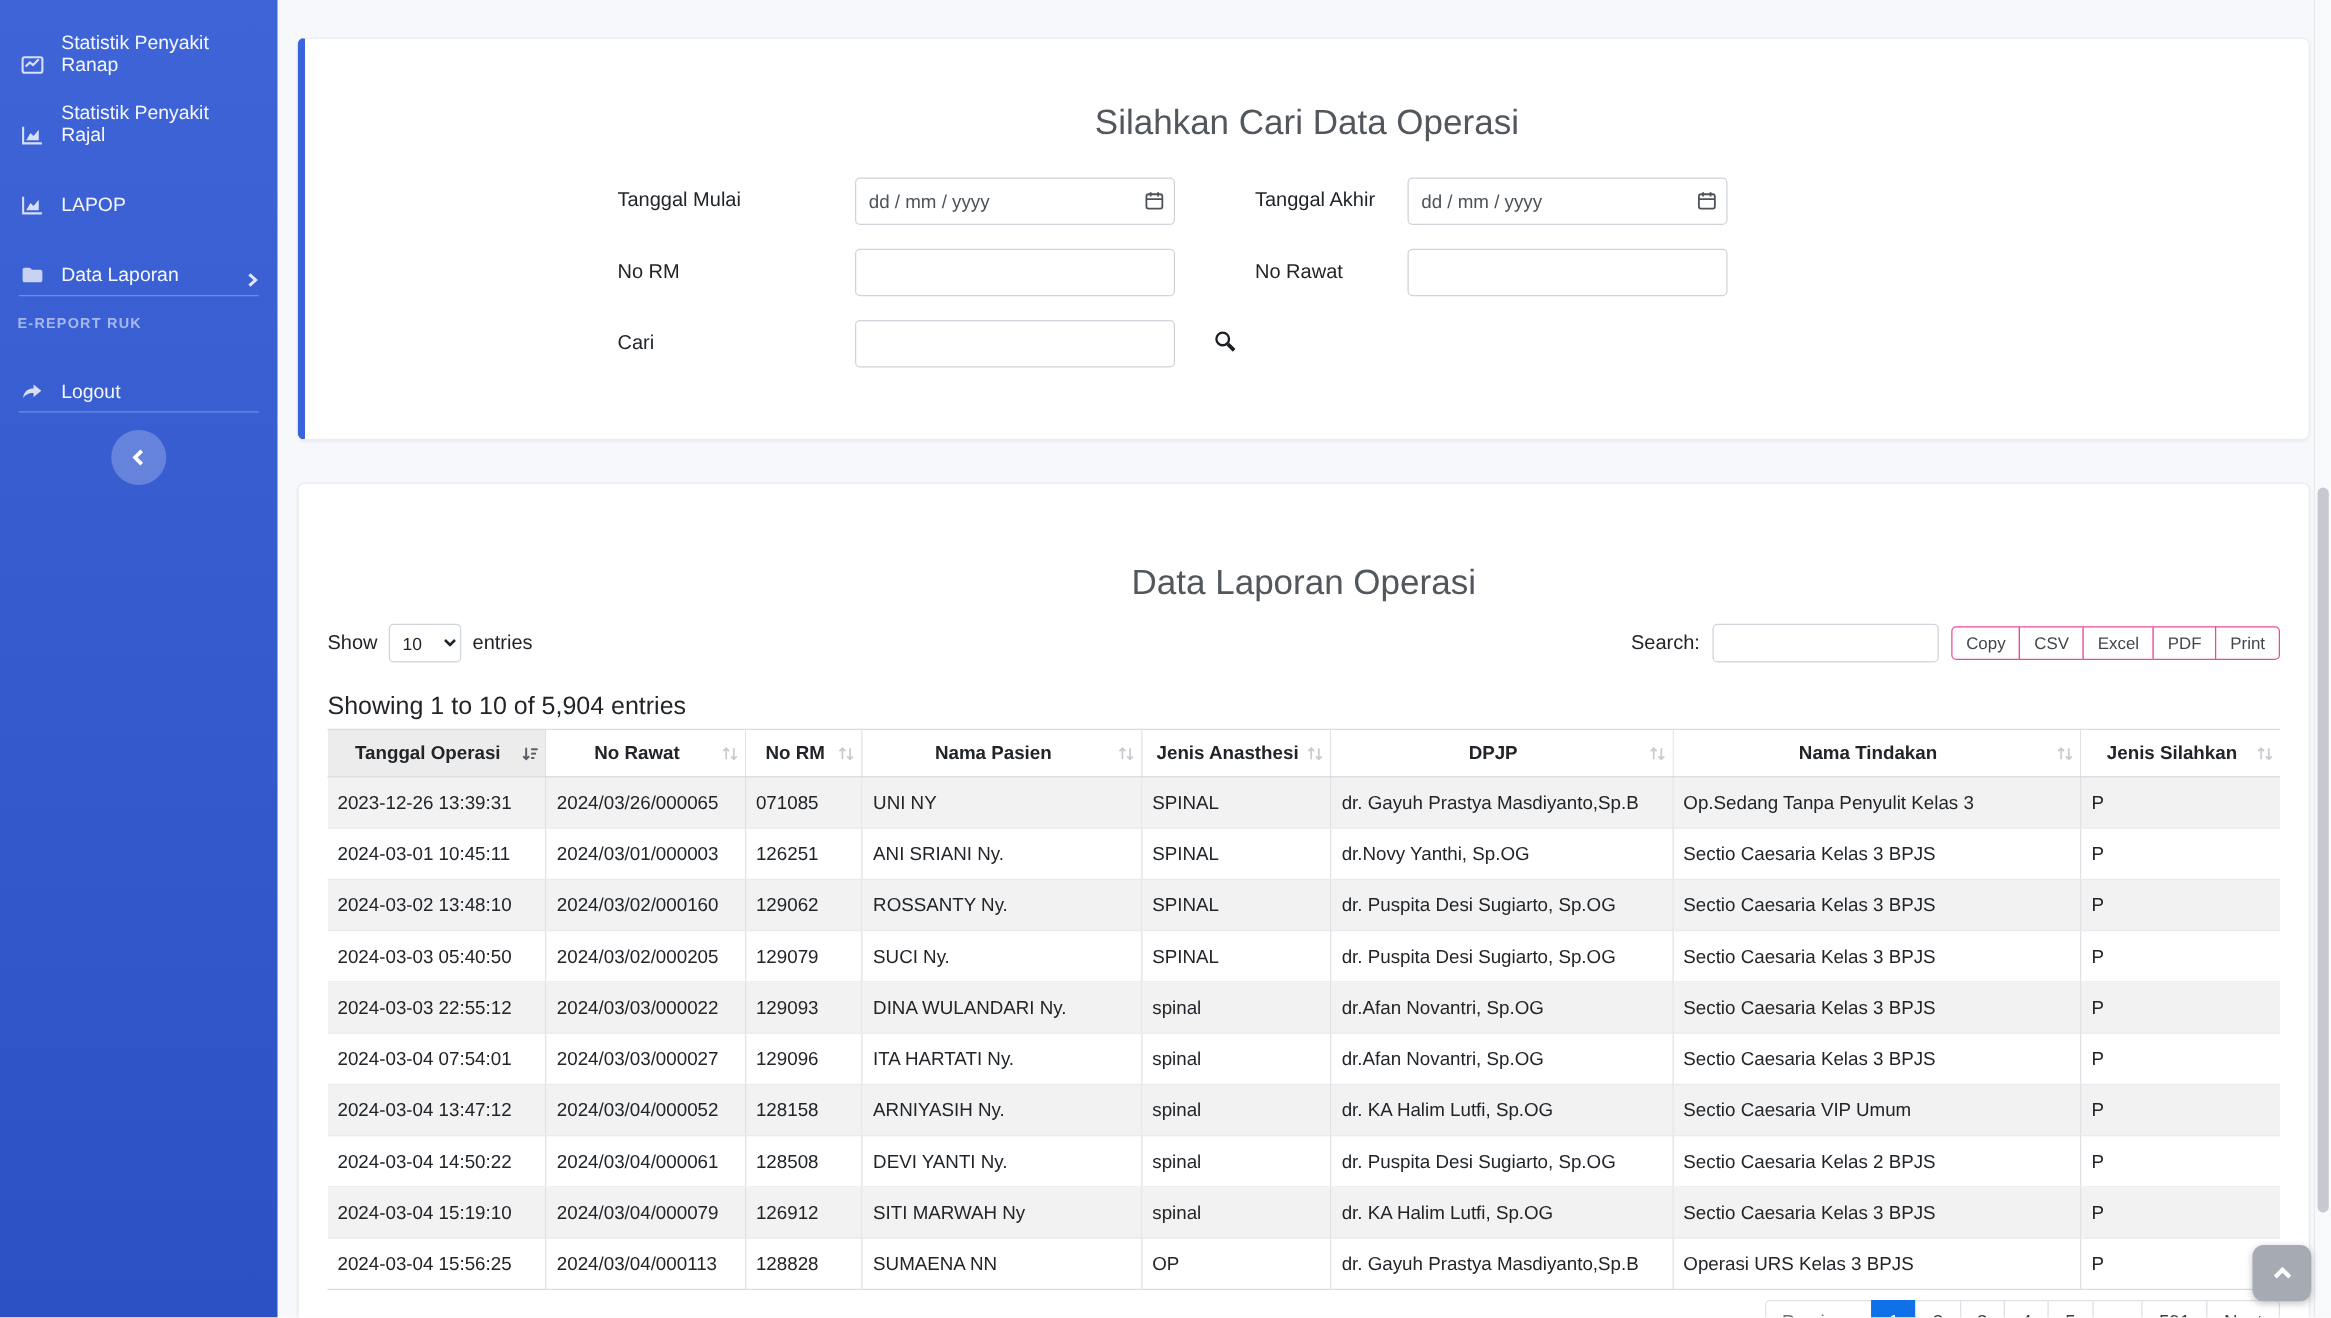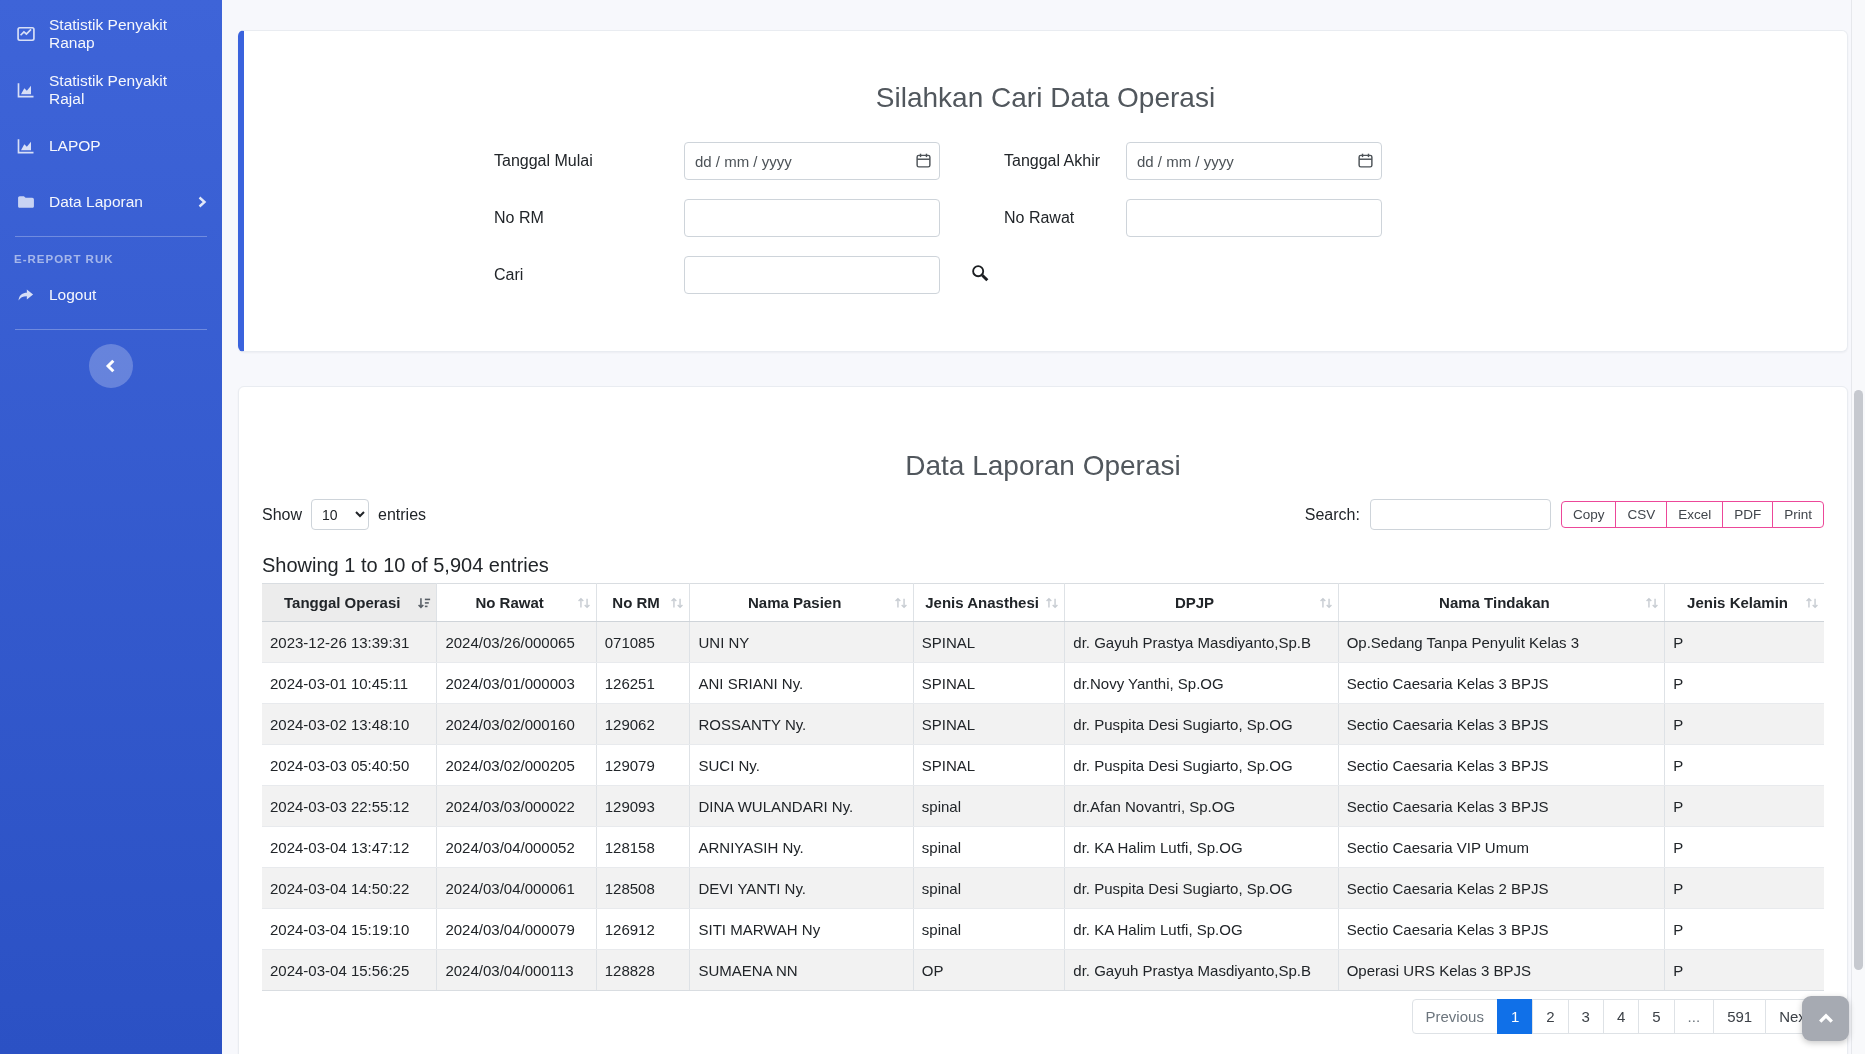--- a/index.html
+++ b/index.html
@@ -9,21 +9,21 @@
     font-family:"Liberation Sans","DejaVu Sans",sans-serif;
     color:#212529;
   }
   
   .sidebar{
     position:absolute;left:0;top:0;width:222px;height:100%;
     background:linear-gradient(180deg,#3e64d8 0%,#2b51c4 100%);
     color:#fff;box-sizing:border-box;padding-top:6px;
   }
   .side-item{
-    display:flex;align-items:center;height:56px;padding:0 16px;
+    display:flex;align-items:flex-end;height:56px;padding:0 16px;
     font-size:15.5px;color:rgba(255,255,255,.95);cursor:pointer;position:relative;
   }
   .side-item .ic{width:20px;height:20px;margin-right:13px;opacity:.8;flex:0 0 auto;}
   .side-item .chev{position:absolute;right:14px;width:12px;height:12px;opacity:.85;}
   .side-divider{height:1px;background:rgba(255,255,255,.28);margin:6px 15px;}
   .side-section{
     font-size:11.5px;font-weight:bold;letter-spacing:1px;
     color:rgba(255,255,255,.55);padding:10px 0 2px 14px;
   }
   .collapse-btn{
@@ -281,21 +281,21 @@
                 <path d="M11.5 3 V13 M8.8 10.3 L11.5 13 L14.2 10.3"></path>
               </svg></th>
             <th><span>DPJP</span><svg class="sort-ic" width="14" height="14" viewBox="0 0 16 16" fill="none" stroke="#c7ccd2" stroke-width="1.6">
                 <path d="M4.5 13 V3 M1.8 5.7 L4.5 3 L7.2 5.7"></path>
                 <path d="M11.5 3 V13 M8.8 10.3 L11.5 13 L14.2 10.3"></path>
               </svg></th>
             <th><span>Nama Tindakan</span><svg class="sort-ic" width="14" height="14" viewBox="0 0 16 16" fill="none" stroke="#c7ccd2" stroke-width="1.6">
                 <path d="M4.5 13 V3 M1.8 5.7 L4.5 3 L7.2 5.7"></path>
                 <path d="M11.5 3 V13 M8.8 10.3 L11.5 13 L14.2 10.3"></path>
               </svg></th>
-            <th><span>Jenis Kelamin</span><svg class="sort-ic" width="14" height="14" viewBox="0 0 16 16" fill="none" stroke="#c7ccd2" stroke-width="1.6">
+            <th><span>Jenis Silahkan</span><svg class="sort-ic" width="14" height="14" viewBox="0 0 16 16" fill="none" stroke="#c7ccd2" stroke-width="1.6">
                 <path d="M4.5 13 V3 M1.8 5.7 L4.5 3 L7.2 5.7"></path>
                 <path d="M11.5 3 V13 M8.8 10.3 L11.5 13 L14.2 10.3"></path>
               </svg></th>
           </tr>
         </thead>
       <tbody>
           <tr>
             <td>2023-12-26 13:39:31</td>
             <td>2024/03/26/000065</td>
             <td>071085</td>
@@ -333,20 +333,30 @@
             <td>SPINAL</td>
             <td>dr. Puspita Desi Sugiarto, Sp.OG</td>
             <td>Sectio Caesaria Kelas 3 BPJS</td>
             <td>P</td>
           </tr>
           <tr>
             <td>2024-03-03 22:55:12</td>
             <td>2024/03/03/000022</td>
             <td>129093</td>
             <td>DINA WULANDARI Ny.</td>
+            <td>spinal</td>
+            <td>dr.Afan Novantri, Sp.OG</td>
+            <td>Sectio Caesaria Kelas 3 BPJS</td>
+            <td>P</td>
+          </tr>
+          <tr>
+            <td>2024-03-04 07:54:01</td>
+            <td>2024/03/03/000027</td>
+            <td>129096</td>
+            <td>ITA HARTATI Ny.</td>
             <td>spinal</td>
             <td>dr.Afan Novantri, Sp.OG</td>
             <td>Sectio Caesaria Kelas 3 BPJS</td>
             <td>P</td>
           </tr>
           <tr>
             <td>2024-03-04 13:47:12</td>
             <td>2024/03/04/000052</td>
             <td>128158</td>
             <td>ARNIYASIH Ny.</td>

